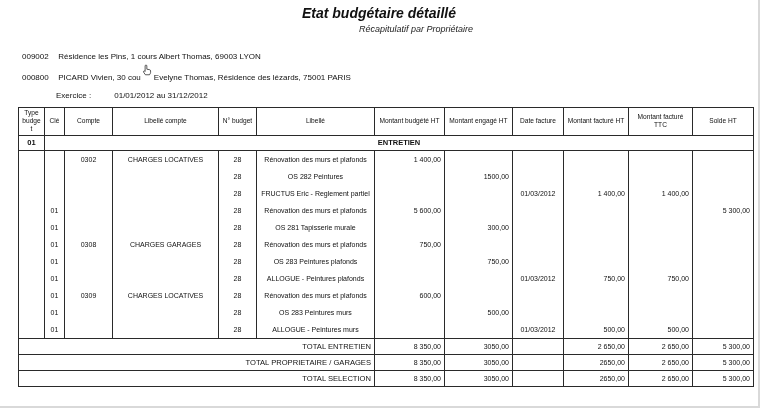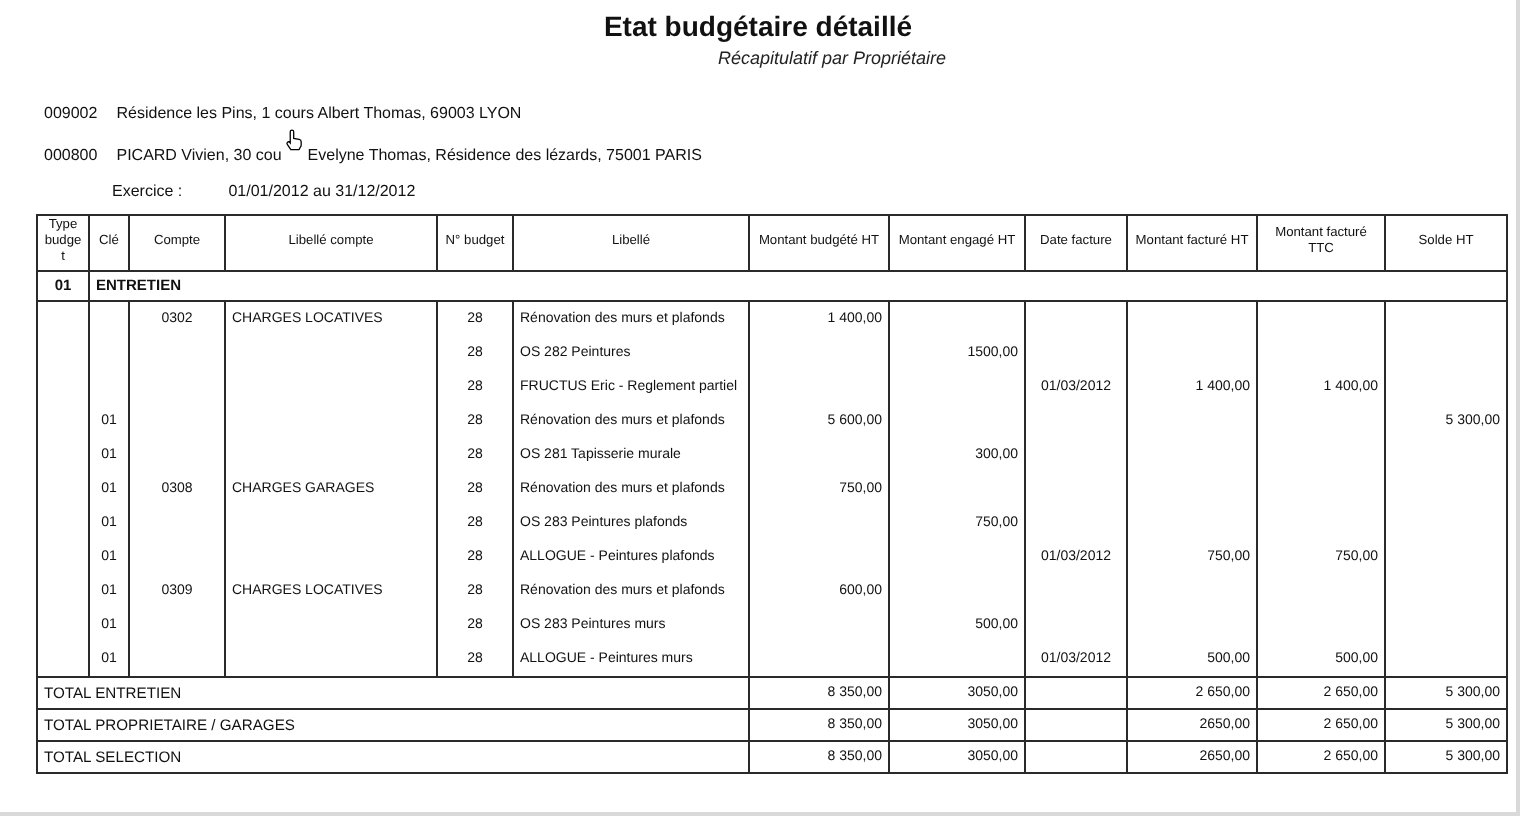--- a/index.html
+++ b/index.html
@@ -9,21 +9,21 @@
     font-family:"Liberation Sans", sans-serif;
     color:#111;
     position:relative;
     border-right:2px solid #d9d9d9;
     border-bottom:2px solid #d9d9d9;
     box-sizing:border-box;
     overflow:hidden;
   }
   .page-title{
     position:absolute;top:5px;left:0;width:100%;
-    text-align:center;font-size:14px;font-weight:bold;
+    text-align:center;font-size:14px;font-weight:bold;font-style:italic;
   }
   .page-subtitle{
     position:absolute;top:24px;left:0;width:100%;
     text-align:center;font-size:9px;font-style:italic;color:#222;margin-left:37px;
   }
   .hdr-line{position:absolute;font-size:8px;white-space:nowrap;}
   .hdr-code{display:inline-block;width:34px;}
   .cursor-wrap{display:inline-block;position:relative;width:13px;height:8px;vertical-align:baseline;}
   .cursor-wrap svg{position:absolute;left:0;top:-9px;width:13px;height:14px;}
   table.budget{
@@ -36,22 +36,22 @@
     padding:1px 3px;
     overflow:hidden;
     font-weight:normal;
     vertical-align:middle;
     word-wrap:break-word;
   }
   th{height:22px;font-size:6.6px;text-align:center;line-height:1.25;}
   tr.section-row td{height:12px;font-weight:bold;font-size:7.5px;}
   tr.body-row td{border-top:0;border-bottom:0;height:15px;}
   tr.total-row td{height:13px;}
-  .a-l{text-align:left;} .a-c{text-align:center;} .a-r{text-align:right;}
-  .total-label{font-weight:bold;font-size:7.6px;padding-right:6px;}
+  .a-l{text-align:center;} .a-c{text-align:center;} .a-r{text-align:right;}
+  .total-label{font-weight:bold;font-size:7.6px;text-align:right;padding-right:6px;}
   col.w0{width:26px;} col.w1{width:20px;} col.w2{width:48px;} col.w3{width:106px;}
   col.w4{width:38px;} col.w5{width:118px;} col.w6{width:70px;} col.w7{width:68px;}
   col.w8{width:51px;} col.w9{width:65px;} col.w10{width:64px;} col.w11{width:61px;}
 </style>
 </head>
 <body>
 
 <div class="page-title">Etat budgétaire détaillé</div>
 <div class="page-subtitle">Récapitulatif par Propriétaire</div>
 

